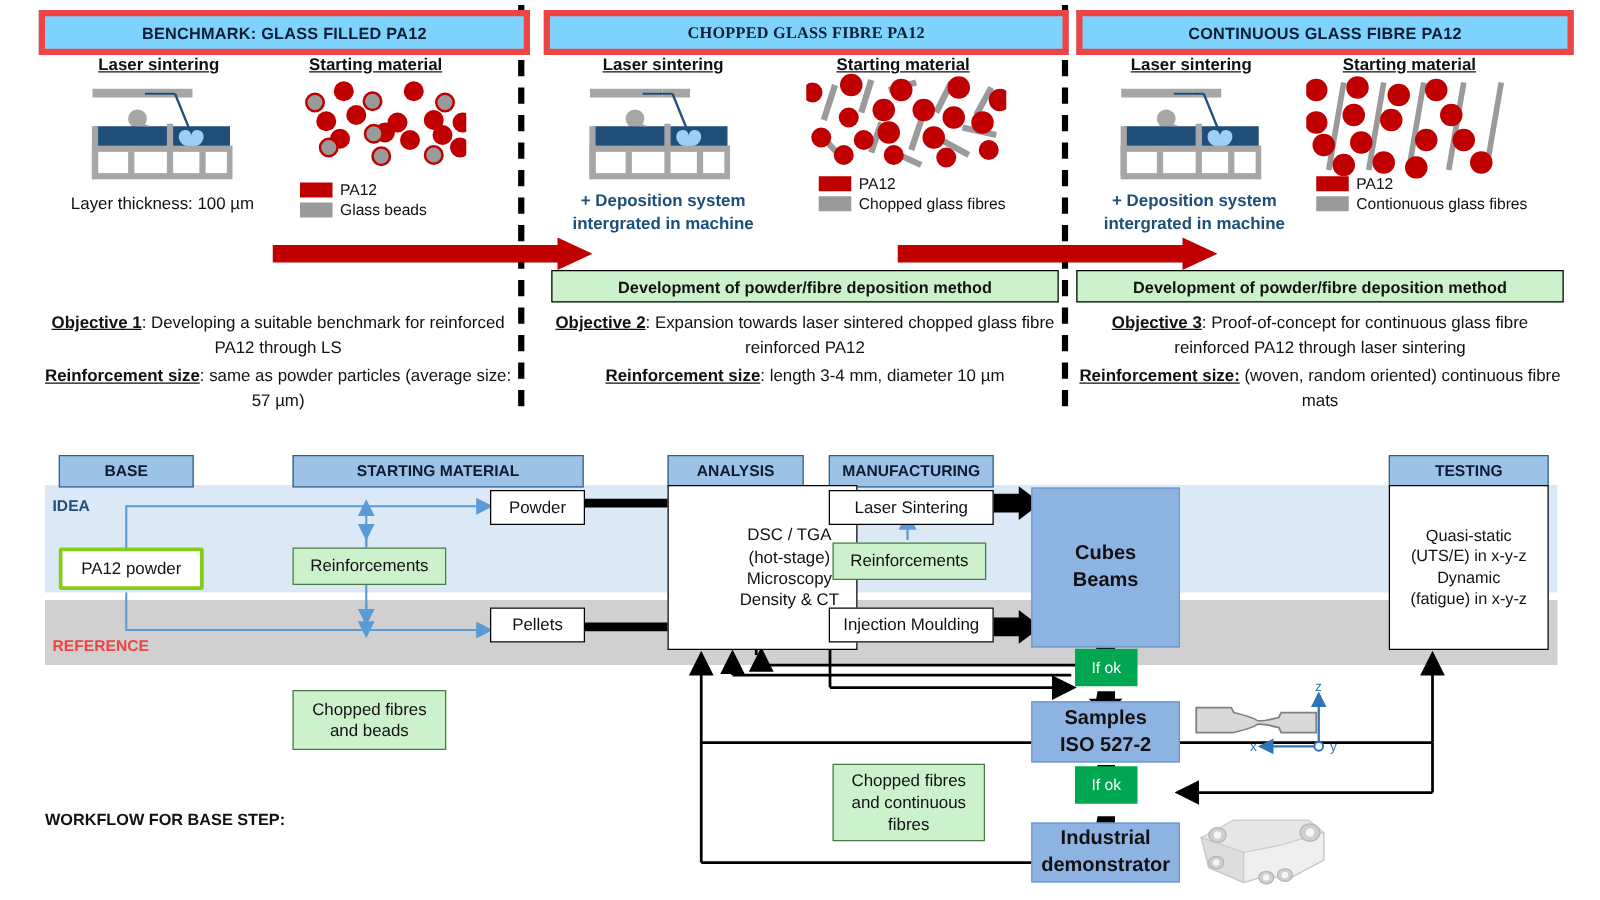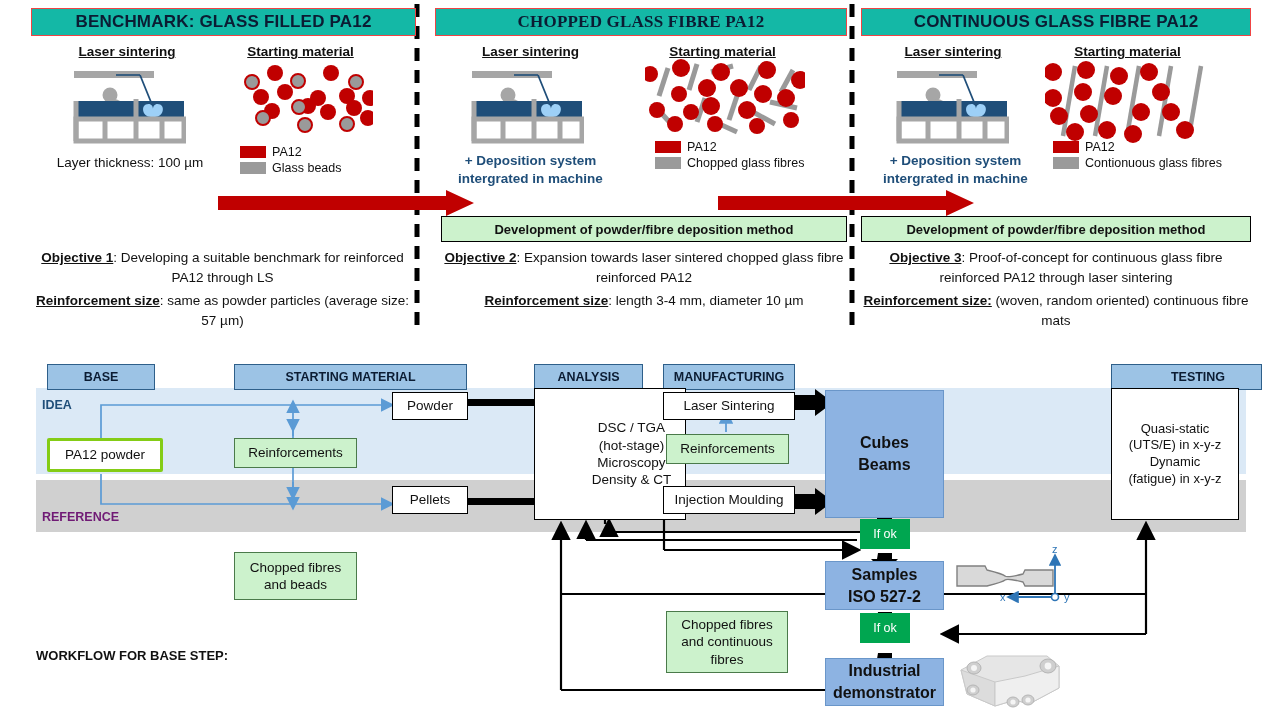--- a/index.html
+++ b/index.html
@@ -1,22 +1,22 @@
 <!DOCTYPE html>
 <html><head>
 <meta charset="utf-8">
 <style>
   html,body{margin:0;padding:0;background:#fff;}
   body{width:1280px;height:720px;position:relative;overflow:hidden;
        font-family:"Liberation Sans",sans-serif;color:#111;}
   .abs{position:absolute;}
   
   .col-header{
-    background:#14b8a6;border:1px solid #ef4444;
-    font-weight:bold;font-size:17px;letter-spacing:.2px;color:#0b1c33;
+    background:#7dd3fc;border:5px solid #ef4444;
+    font-weight:bold;font-size:13px;letter-spacing:.2px;color:#0b1c33;
     display:flex;align-items:center;justify-content:center;text-align:center;
   }
   .sub-title{
     font-weight:bold;font-size:13.5px;text-decoration:underline;
     text-align:center;color:#111;
   }
   .caption{font-size:13.5px;text-align:center;color:#111;}
   .dep-note{
     font-size:13.5px;font-weight:bold;color:#1f4e79;text-align:center;line-height:1.35;
   }
@@ -29,21 +29,21 @@
     font-weight:bold;font-size:13px;color:#111;
     display:flex;align-items:center;justify-content:center;text-align:center;
   }
   .obj-block{font-size:13.5px;line-height:1.45;text-align:center;color:#111;}
   .obj-block b{font-weight:bold;text-decoration:underline;}
   
   .band-idea{background:#dbe9f6;}
   .band-ref{background:#d0d0d0;}
   .band-label{font-weight:bold;font-size:12.5px;}
   .band-label.idea{color:#1f4e79;}
-  .band-label.ref{color:#701a75;}
+  .band-label.ref{color:#ef4444;}
   .wf-header{
     background:#9cc3e5;border:1px solid #2e5f8a;
     font-weight:bold;font-size:12.5px;color:#0b1c33;
     display:flex;align-items:center;justify-content:center;text-align:left;
   }
   .wf-box{
     background:#fff;border:1px solid #000;font-size:13.5px;color:#111;
     display:flex;align-items:center;justify-content:center;text-align:center;
     line-height:1.28;
   }
@@ -362,21 +362,21 @@
 
   <path d="M878 272 L892 272 L892 278 L898 278 L884.5 292 L871 278 L877 278 z" fill="#000"></path>
 
   <path d="M878 313 L892 313 L892 319 L898 319 L884.5 333 L871 319 L877 319 z" fill="#000"></path>
 </svg>
 
 <div class="abs wf-header" style="left:47px;top:364px;width:106px;height:24px;">BASE</div>
 <div class="abs wf-header" style="left:234px;top:364px;width:231px;height:24px;">STARTING MATERIAL</div>
 <div class="abs wf-header" style="left:534px;top:364px;width:107px;height:24px;">ANALYSIS</div>
 <div class="abs wf-header" style="left:663px;top:364px;width:130px;height:24px;">MANUFACTURING</div>
-<div class="abs wf-header" style="left:1111px;top:364px;width:126px;height:24px;padding-left:23px;">TESTING</div>
+<div class="abs wf-header" style="left:1111px;top:364px;width:126px;height:24px;">TESTING</div>
 
 <div class="abs wf-box red-out" style="left:47px;top:438px;width:110px;height:28px;">PA12 powder</div>
 
 <div class="abs wf-box green" style="left:234px;top:438px;width:121px;height:28px;">Reinforcements</div>
 
 <div class="abs wf-box green" style="left:234px;top:552px;width:121px;height:46px;white-space:pre-line;">Chopped fibres
 and beads</div>
 
 <div class="abs wf-box" style="left:392px;top:392px;width:74px;height:26px;">Powder</div>
 <div class="abs wf-box" style="left:392px;top:486px;width:74px;height:26px;">Pellets</div>

